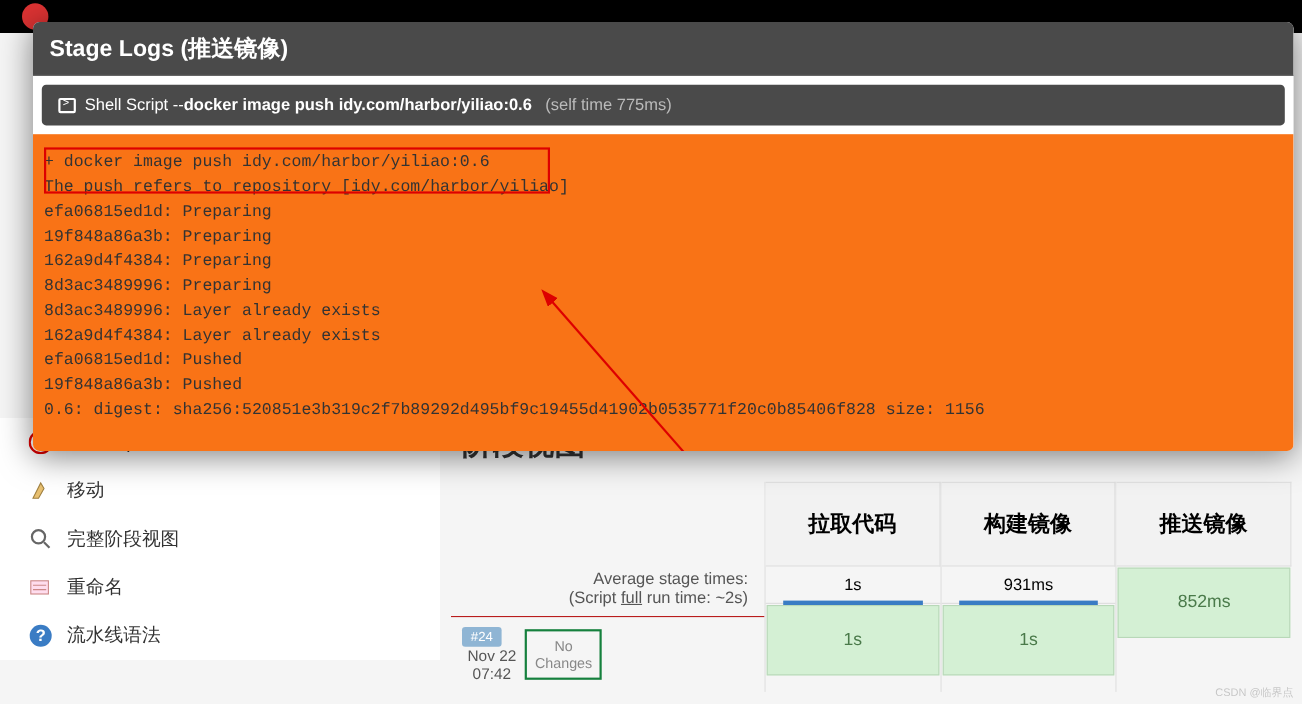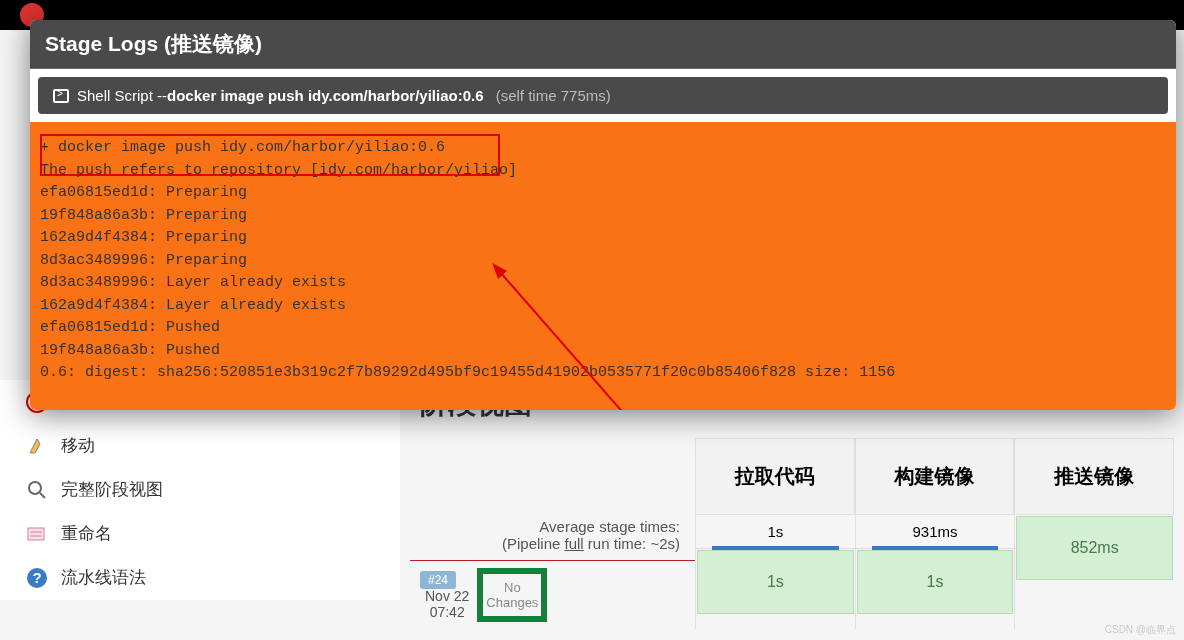--- a/index.html
+++ b/index.html
@@ -15,21 +15,21 @@
 
 .main-area { position: absolute; left: 410px; top: 385px; right: 10px; }
 .stage-title { font-size: 28px; font-weight: bold; color: #333; margin-bottom: 15px; padding-left: 10px; }
 .stage-table { display: flex; }
 .stage-left { width: 285px; }
 .stage-left-header { height: 72px; }
 .stage-times { text-align: right; padding: 8px 15px; font-size: 15px; color: #555; border-bottom: 1px solid #b91c1c; }
 .stage-run-row { display: flex; align-items: center; height: 68px; }
 .run-badge { background: #8fb5d4; color: #fff; font-size: 12px; padding: 2px 8px; border-radius: 3px; margin-top: 12px; }
 .run-date { font-size: 14px; color: #555; margin-left: 5px; text-align: center; }
-.no-changes { width: 70px; text-align: center; font-size: 13px; color: #888; border: 6px solid #15803d; margin-left: 8px; padding: 6px 0; }
+.no-changes { width: 70px; text-align: center; font-size: 13px; color: #888; border: 2px solid #15803d; margin-left: 8px; padding: 6px 0; }
 
 .stage-cols { display: flex; flex: 1; }
 .stage-col { flex: 1; border-left: 1px solid #e0e0e0; }
 .stage-col-header { background: #f2f2f2; text-align: center; font-weight: bold; padding: 24px 8px; font-size: 20px; border: 1px solid #e0e0e0; border-left: none; }
 .stage-avg { text-align: center; padding: 8px; font-size: 15px; position: relative; border-bottom: 1px solid #ddd; }
 .stage-avg-bar { position: absolute; bottom: -2px; left: 10%; width: 80%; height: 4px; background: #3a7cc4; }
 .stage-cell { background: #d4f0d4; border: 1px solid #b8d8b8; text-align: center; padding: 22px; font-size: 16px; color: #4a7a4a; margin: 1px; }
 
 .modal-overlay { position: absolute; top: 0; left: 0; right: 0; bottom: 0; }
 .modal { position: absolute; top: 20px; left: 8px; right: 8px; background: #fff; border-radius: 6px; box-shadow: 0 4px 30px rgba(0,0,0,0.5); overflow: hidden; margin-left: 22px; }
@@ -104,21 +104,21 @@
   </div>
 </div>
 
 <div class="main-area">
   <div class="stage-title">阶段视图</div>
   <div class="stage-table">
     <div class="stage-left">
       <div class="stage-left-header"></div>
       <div class="stage-times">
         <div>Average stage times:</div>
-        <div><span>(Pipeline </span><u>full</u><span> run time: ~2s)</span></div>
+        <div><span>(Script </span><u>full</u><span> run time: ~2s)</span></div>
       </div>
       <div class="stage-run-row">
         <div style="margin-left:10px">
           <span class="run-badge">#24</span>
           <div class="run-date"><span>Nov 22</span><br><span>07:42</span></div>
         </div>
         <div class="no-changes">No Changes</div>
       </div>
     </div>
     <div class="stage-cols" id="stage-cols">

